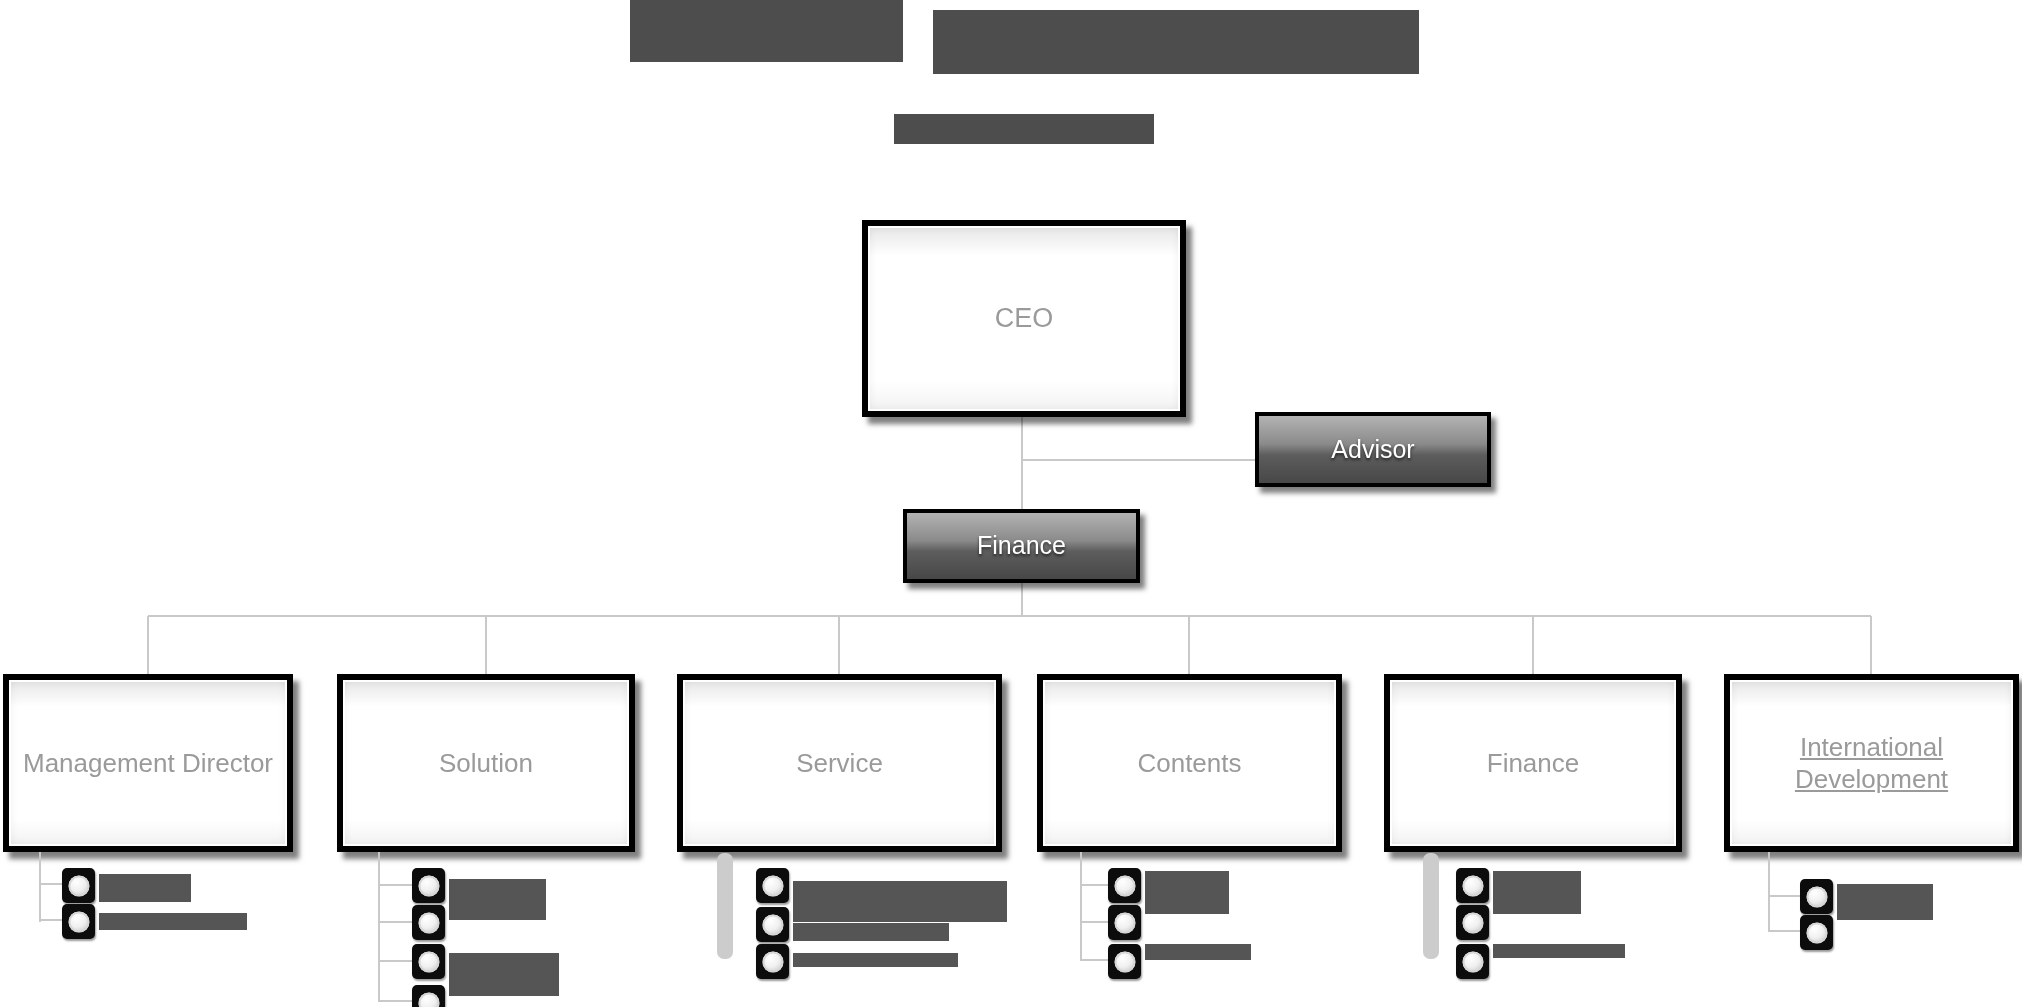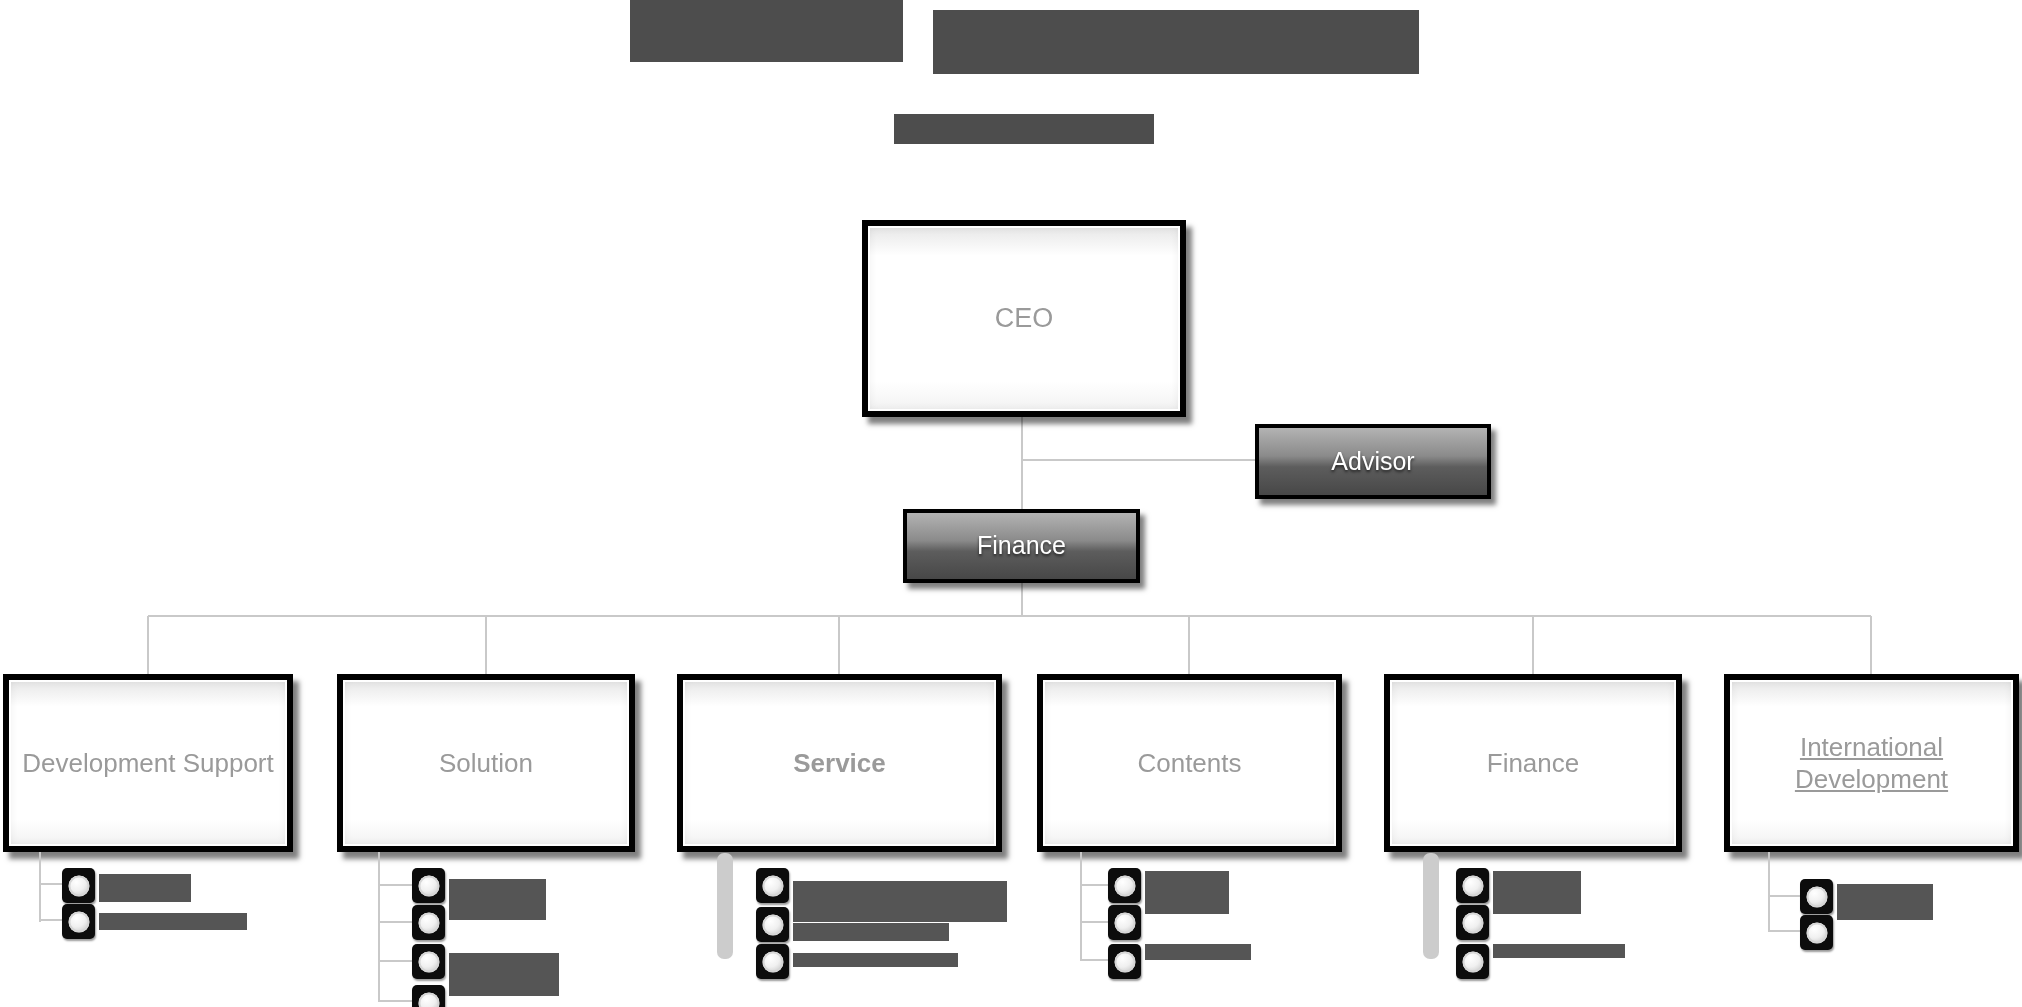--- a/index.html
+++ b/index.html
@@ -39,21 +39,21 @@
   .node.dark {
     border: 4px solid #000;
     background: linear-gradient(180deg, #b3b3b3 0%, #8a8a8a 42%, #5d5d5d 58%, #474747 100%);
     color: #ffffff;
     text-shadow: 0 2px 3px rgba(0,0,0,0.65);
     box-shadow: 5px 6px 5px rgba(0,0,0,0.5);
   }
   .node .label { display: block; padding: 0 8px; }
 
   .ceo      { left: 862px;  top: 220px; width: 324px; height: 197px; font-size: 27px; }
-  .advisor  { left: 1255px; top: 424px; width: 236px; height: 75px;  font-size: 25px; }
+  .advisor  { left: 1255px; top: 412px; width: 236px; height: 75px;  font-size: 25px; }
   .director { left: 903px;  top: 509px; width: 237px; height: 74px;  font-size: 25px; }
 
   .dept { top: 674px; height: 178px; font-size: 26px; }
 
   
   .bullet {
     position: absolute;
     width: 33px; height: 35px;
     background: #0c0c0c;
     border-radius: 5px;
@@ -105,26 +105,26 @@
     <span class="label">CEO</span>
   </div>
   <div class="node dark advisor">
     <span class="label">Advisor</span>
   </div>
   <div class="node dark director">
     <span class="label">Finance</span>
   </div>
 
   <div class="node white dept" style="left:3px; width:290px;">
-    <span class="label">Development Support</span>
+    <span class="label">Management Director</span>
   </div>
   <div class="node white dept" style="left:337px; width:298px;">
     <span class="label">Solution</span>
   </div>
-  <div class="node white dept" style="left:677px; width:325px;font-weight:bold;">
+  <div class="node white dept" style="left:677px; width:325px;">
     <span class="label">Service</span>
   </div>
   <div class="node white dept" style="left:1384px; width:298px;">
     <span class="label">Finance</span>
   </div>
   <div class="node white dept" style="left:1037px; width:305px;">
     <span class="label">Contents</span>
   </div>
   <div class="node white dept" style="left:1724px; width:295px;text-decoration:underline;">
     <span class="label">International Development</span>

